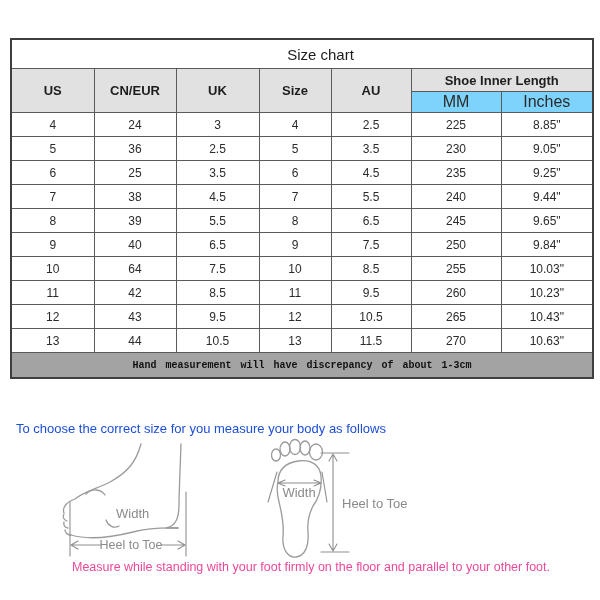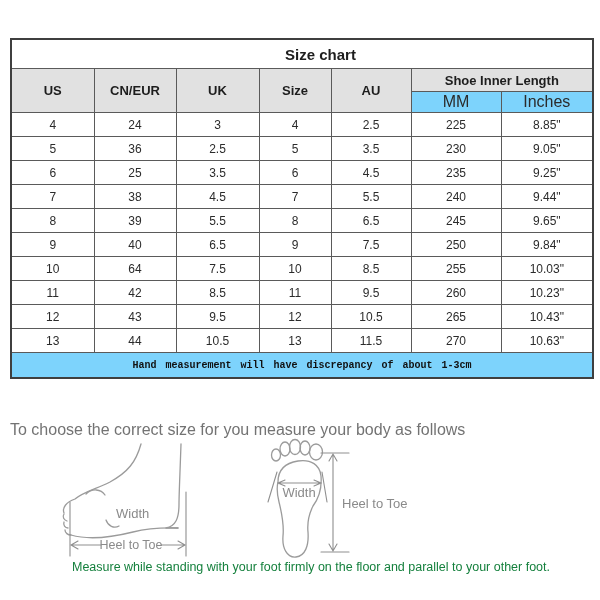--- a/index.html
+++ b/index.html
@@ -5,36 +5,36 @@
   html,body{margin:0;padding:0;background:#fff;}
   .page{position:relative;width:600px;height:600px;background:#ffffff;overflow:hidden;
         font-family:"Liberation Sans",sans-serif;color:#2b2b2b;}
 
   
   table.size-table{position:absolute;left:10px;top:38px;width:582px;
         border-collapse:collapse;table-layout:fixed;
         border:2px solid #3f3f3f;font-family:"Liberation Sans",sans-serif;}
   table.size-table th,table.size-table td{border:1px solid #5a5a5a;text-align:center;
         vertical-align:middle;padding:0;overflow:hidden;}
-  tr.title-row th{height:28px;background:#ffffff;font-size:15px;font-weight:bold;color:#1d1d1d;padding-left:37px;}
+  tr.title-row th{height:28px;background:#ffffff;font-size:15px;font-weight:normal;color:#1d1d1d;padding-left:37px;}
   tr.head-row th{height:22px;background:#e1e1e1;font-size:13px;font-weight:bold;color:#1d1d1d;}
   tr.sub-row th{height:20px;background:#7dd3fc;font-size:16px;font-weight:normal;color:#2b2b2b;}
   tbody.size-body td{height:23px;font-size:12px;color:#2b2b2b;background:#ffffff;}
-  tfoot td.footnote{height:24px;background:#7dd3fc;
+  tfoot td.footnote{height:24px;background:#a3a3a3;
         font-family:"Liberation Mono",monospace;font-weight:bold;font-size:10px;
         word-spacing:3px;color:#111111;}
 
   
   .ref-note{position:absolute;left:8px;top:378px;
         font-family:"Liberation Mono",monospace;font-weight:bold;font-size:10.5px;
         word-spacing:3px;color:#111111;}
   .htm-heading{position:absolute;left:10px;top:401px;font-size:15px;color:#3d3d3d;}
-  .htm-sub{position:absolute;left:10px;top:421px;font-size:16px;color:#737373;}
+  .htm-sub{position:absolute;left:16px;top:421px;font-size:13px;color:#1d4ed8;}
   .caption{position:absolute;left:0;top:560px;width:600px;text-align:center;
-        padding-left:22px;box-sizing:border-box;font-size:12.5px;color:#15803d;}
+        padding-left:22px;box-sizing:border-box;font-size:12.5px;color:#ec4899;}
 
   
   svg.diagram{position:absolute;overflow:visible;}
   svg.side-foot{left:58px;top:444px;}
   svg.footprint{left:265px;top:440px;}
   .dline{stroke:#9b9b9b;stroke-width:1.3;fill:none;stroke-linecap:round;stroke-linejoin:round;}
   .mline{stroke:#8f8f8f;stroke-width:1.1;fill:none;stroke-linecap:round;}
   .dlabel{fill:#8a8a8a;font-family:"Liberation Sans",sans-serif;}
 </style>
 </head>

